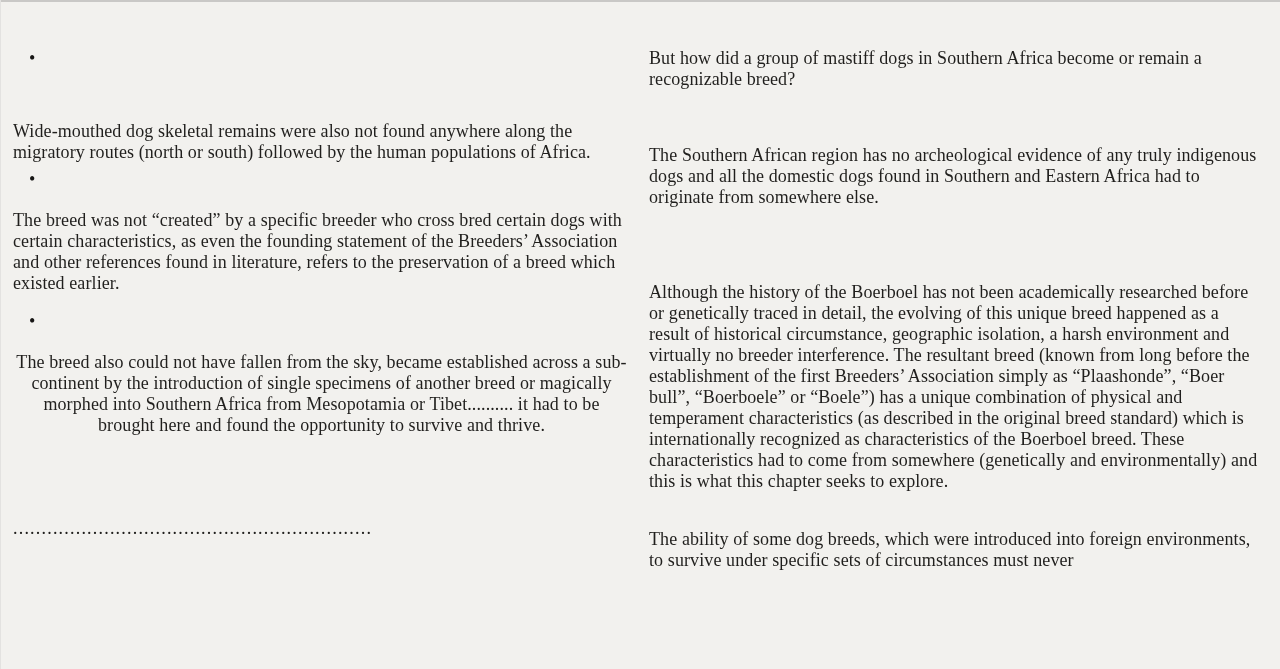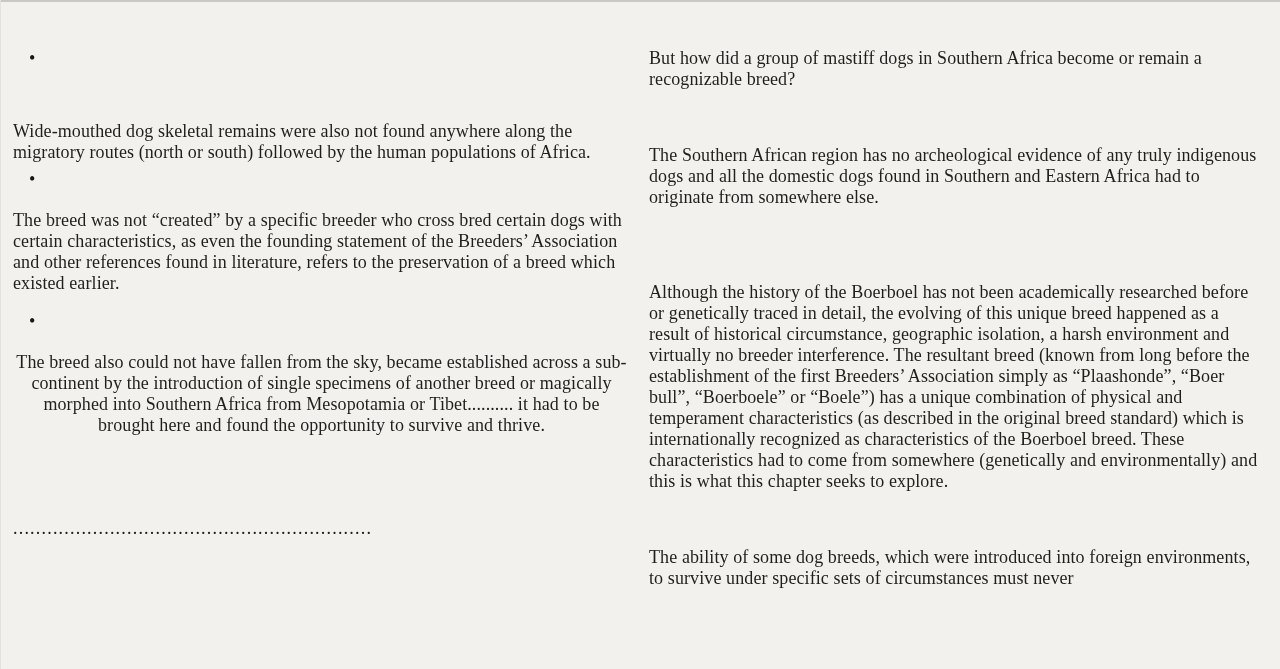--- a/index.html
+++ b/index.html
@@ -47,21 +47,21 @@
     position: absolute; top: 518px; left: 0;
     font-size: 18px; line-height: 21px;
     letter-spacing: 1.2px;
     white-space: nowrap;
     color: #201f1d;
   }
   
   .rp1 { top: 48px; }
   .rp2 { top: 145px; }
   .rp3 { top: 271px; margin-top: 11px; }
-  .rp4 { top: 547px; }
+  .rp4 { top: 529px; }
 </style>
 </head>
 <body>
 
 <div class="spread">
   <div class="top-border"></div>
   <div class="left-edge"></div>
 
   <section class="col left">
     <div class="bullet b1">•</div>

